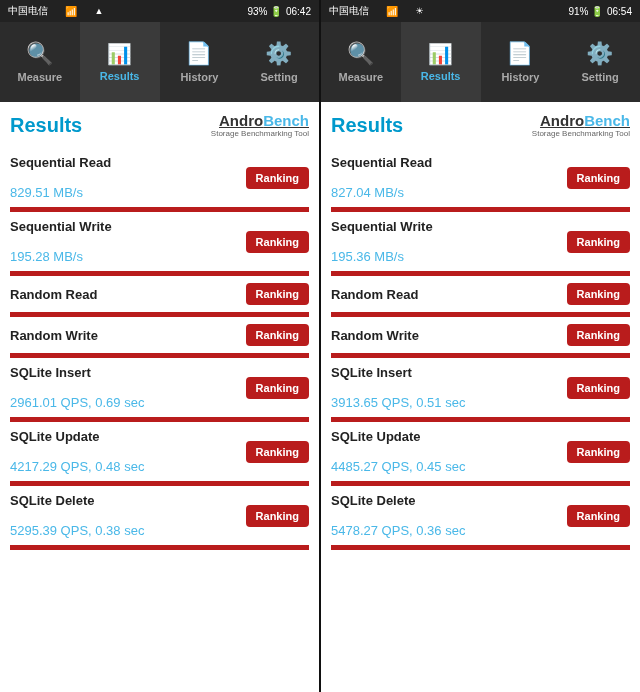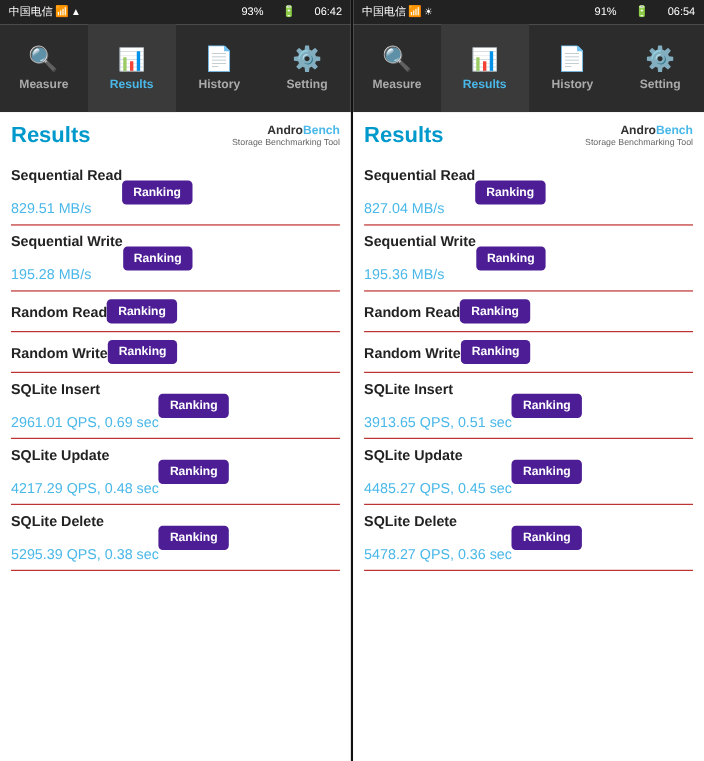--- a/index.html
+++ b/index.html
@@ -23,22 +23,22 @@
     .status-bar {
       height: 22px;
       background: #222;
       color: #fff;
       font-size: 10px;
       display: flex;
       align-items: center;
       justify-content: space-between;
       padding: 0 8px;
     }
-    .status-left { display: flex; align-items: center; gap: 2px; }
-    .status-right { display: flex; align-items: center; gap: 17px; }
+    .status-left { display: flex; align-items: center; gap: 17px; }
+    .status-right { display: flex; align-items: center; gap: 3px; }
     .nav-bar {
       background: #2c2c2c;
       display: flex;
       flex-direction: row;
       height: 80px;
     }
     .nav-item {
       flex: 1;
       display: flex;
       flex-direction: column;
@@ -76,50 +76,51 @@
     }
     .results-title {
       color: #0099cc;
       font-size: 20px;
       font-weight: bold;
     }
     .androbench-logo {
       text-align: right;
     }
     .androbench-logo .logo-main {
-      font-size: 11px;
+      font-size: 15px;
       font-weight: bold;
       color: #333;
+      text-decoration: underline;
     }
     .androbench-logo .logo-main span {
       color: #0099cc;
     }
     .androbench-logo .logo-sub {
       font-size: 8px;
       color: #666;
     }
     .result-row {
       display: flex;
       align-items: center;
-      justify-content: flex-start;
+      justify-content: space-between;
       padding: 7px 0;
-      border-bottom: 1px solid #b91c1c;
+      border-bottom: 5px solid #b91c1c;
     }
     .result-info .result-name {
       font-size: 13px;
       font-weight: bold;
       color: #222;
     }
     .result-info .result-value {
       font-size: 13px;
       color: #4ab8e8;
       margin-top: 15px;
     }
     .ranking-btn {
-      background: #4c1d95;
+      background: #b91c1c;
       color: #fff;
       border: none;
       border-radius: 4px;
       padding: 5px 10px;
       font-size: 11px;
       font-weight: bold;
       cursor: pointer;
       white-space: nowrap;
     }
     .divider {

